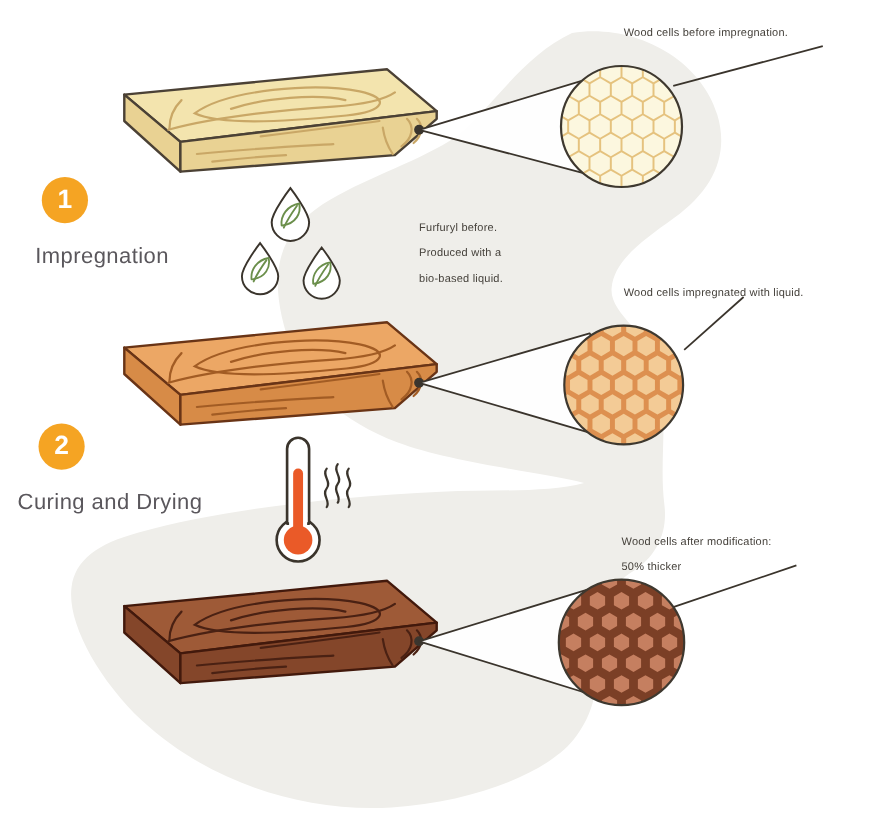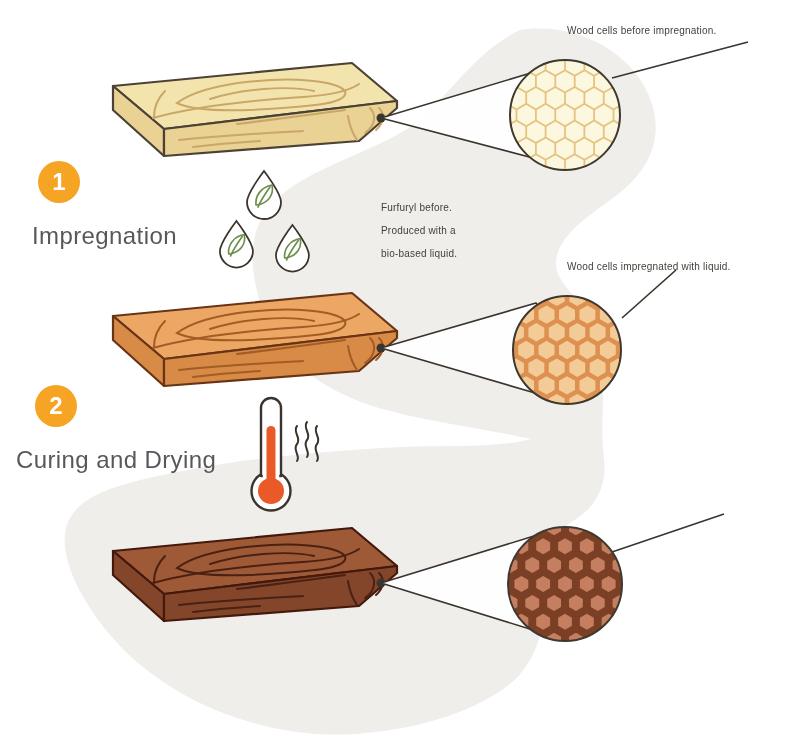--- a/index.html
+++ b/index.html
@@ -1,21 +1,21 @@
 <!DOCTYPE html>
 <html><head>
 <meta charset="utf-8">
 <style>
   html,body{margin:0;padding:0;background:#ffffff;}
   .stage{position:relative;width:800px;height:748px;overflow:hidden;background:#fff;
          font-family:"Liberation Sans", sans-serif;}
   .stage svg.art{position:absolute;left:0;top:0;}
   .ann{position:absolute;font-size:10px;color:var(--ann,#45413B);letter-spacing:.2px;
        line-height:21px;white-space:nowrap;}
-  .heading{position:absolute;font-size:24px;color:var(--heading,#5A575C);letter-spacing:.4px;}
+  .heading{position:absolute;font-size:20px;color:var(--heading,#5A575C);letter-spacing:.4px;}
   .badge{position:absolute;width:42px;height:42px;border-radius:50%;background:var(--badge,#F5A423);
          color:#fff;font-size:24px;font-weight:bold;display:flex;align-items:center;justify-content:center;}
 </style>
 </head>
 <body>
 
 <div class="stage" style="--badge: #F5A423; --heading: #5A575C; --ann: #45413B;">
 
   <svg class="art" width="800" height="748" viewBox="0 0 800 748">
 
@@ -294,14 +294,16 @@
 
   <div class="ann" style="left:381px;top:196px;line-height:23px">
     <div>Furfuryl before.</div>
     <div>Produced with a</div>
     <div>bio-based liquid.</div>
   </div>
 
   <div class="ann" style="left:567px;top:256px">Wood cells impregnated with liquid.</div>
 
   <div class="ann" style="left:565px;top:481px;line-height:23px">
+    <div>Wood cells after modification:</div>
+    <div>50% thicker</div>
   </div>
 </div>
 
 </body></html>

